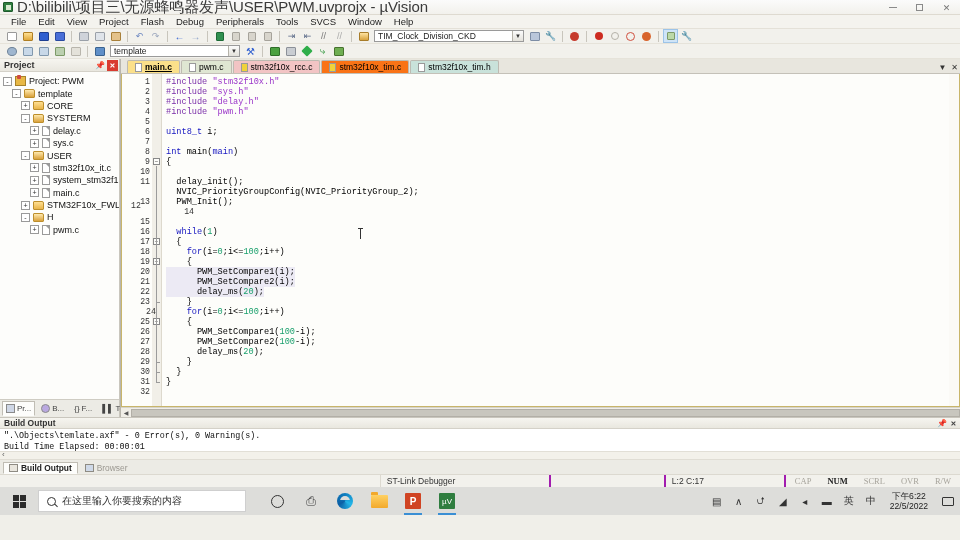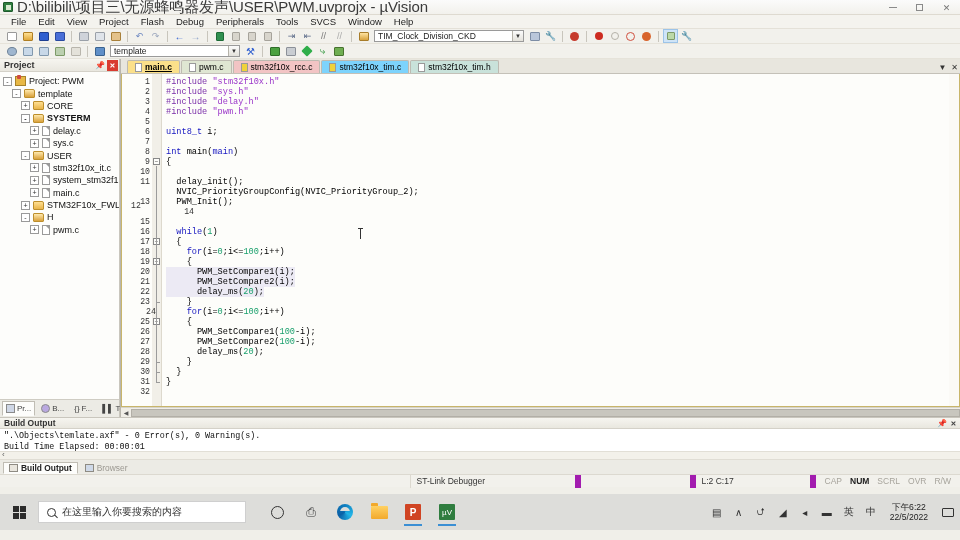--- a/index.html
+++ b/index.html
@@ -169,28 +169,28 @@
   .otab { height:12px; display:flex; align-items:center; gap:3px; padding:0 5px;
           font-size:8.4px; color:#222; border:1px solid transparent; }
   .otab.active { background:#fdfdfb; border-color:#c0bdb4; border-bottom-color:#fdfdfb; font-weight:bold;}
   .otab .ic { width:9px; height:8px; background:#e9e6de; border:1px solid #8e8b83; }
   .otab.inactive { color:#9b9891; }
 
   
   .statusbar { height:13px; background:#f2f1ec; border-top:1px solid #dcd9d0;
                display:flex; align-items:center; font-size:8.5px; color:#333; }
   .sb-cell { height:13px; display:flex; align-items:center; padding:0 6px;
-             border-right:6px solid #a21caf; white-space:nowrap; }
+             border-right:2px solid #a21caf; white-space:nowrap; }
   .sb-flex { flex:1; border-right:1px solid #dcd9d0; height:13px;}
   .sb-ind { padding:0 3px; color:#a7a49c; }
   .sb-ind.on { color:#222; font-weight:bold; }
 
   
-  .taskbar { height:36px; background:#ddddda; display:flex; align-items:center;
-             position:relative;margin-top:7px; }
+  .taskbar { height:28px; background:#ddddda; display:flex; align-items:center;
+             position:relative; }
   .start { width:38px; height:28px; display:flex; align-items:center; justify-content:center; }
   .winlogo { width:13px; height:13px; display:grid; grid-template-columns:6px 6px;
              grid-template-rows:6px 6px; gap:1px; }
   .winlogo i { background:#2b2b2b; display:block; }
   .tb-search { width:208px; height:22px; background:#fff; border:1px solid #cfcfcf;
                display:flex; align-items:center; gap:6px; padding-left:8px; }
   .tb-search .mag { width:9px; height:9px; border:1.4px solid #333; border-radius:50%;
                     position:relative; flex:0 0 auto;}
   .tb-search .mag:after { content:""; position:absolute; right:-3px; bottom:-2px;
                     width:4px; height:1.4px; background:#333; transform:rotate(45deg);}
@@ -418,21 +418,21 @@
           <div class="tnode" style="padding-left: 9px;">
             <span class="exp">-</span>
             <span class="folder open"></span>
             <span>template</span>
           </div>
           <div class="tnode" style="padding-left: 18px;">
             <span class="exp">+</span>
             <span class="folder"></span>
             <span>CORE</span>
           </div>
-          <div class="tnode" style="padding-left: 18px; font-weight: bold;">
+          <div class="tnode" style="padding-left: 18px;">
             <span class="exp">-</span>
             <span class="folder open"></span>
             <span>SYSTERM</span>
           </div>
           <div class="tnode" style="padding-left: 27px;">
             <span class="exp">+</span>
             <span class="fileic"></span>
             <span>delay.c</span>
           </div>
           <div class="tnode" style="padding-left: 27px;">
@@ -503,21 +503,21 @@
             <span>main.c</span>
           </div>
           <div class="etab" style="background: rgb(223, 230, 210);">
             <span class="tic"></span>
             <span>pwm.c</span>
           </div>
           <div class="etab" style="background: rgb(242, 196, 196);">
             <span class="tic" style="background: rgb(240, 210, 58);"></span>
             <span>stm32f10x_rcc.c</span>
           </div>
-          <div class="etab" style="background: #7dd3fc;">
+          <div class="etab" style="background: #f97316;">
             <span class="tic" style="background: rgb(240, 210, 58);"></span>
             <span>stm32f10x_tim.c</span>
           </div>
           <div class="etab" style="background: rgb(201, 226, 218);">
             <span class="tic"></span>
             <span>stm32f10x_tim.h</span>
           </div>
           <div class="tabbar-ctl">
           <span>▼</span>
           <span>✕</span>
@@ -637,21 +637,21 @@
         <span>Browser</span>
       </div>
     </div>
   </div>
 
   <div class="statusbar">
     <div class="sb-flex"></div>
     <div class="sb-cell" style="width:170px;justify-content:flex-start;">ST-Link Debugger</div>
     <div class="sb-cell" style="width:115px;"></div>
     <div class="sb-cell" style="width:120px;">L:2 C:17</div>
-    <div class="sb-cell" style="border-right:none;gap:2px;">
+    <div class="sb-cell" style="border-right:none;gap:10px;font-family:Liberation Serif, serif;">
       <span class="sb-ind">CAP</span>
       <span class="sb-ind on">NUM</span>
       <span class="sb-ind">SCRL</span>
       <span class="sb-ind">OVR</span>
       <span class="sb-ind">R/W</span>
     </div>
   </div>
 
   <div class="taskbar">
     <div class="start">

